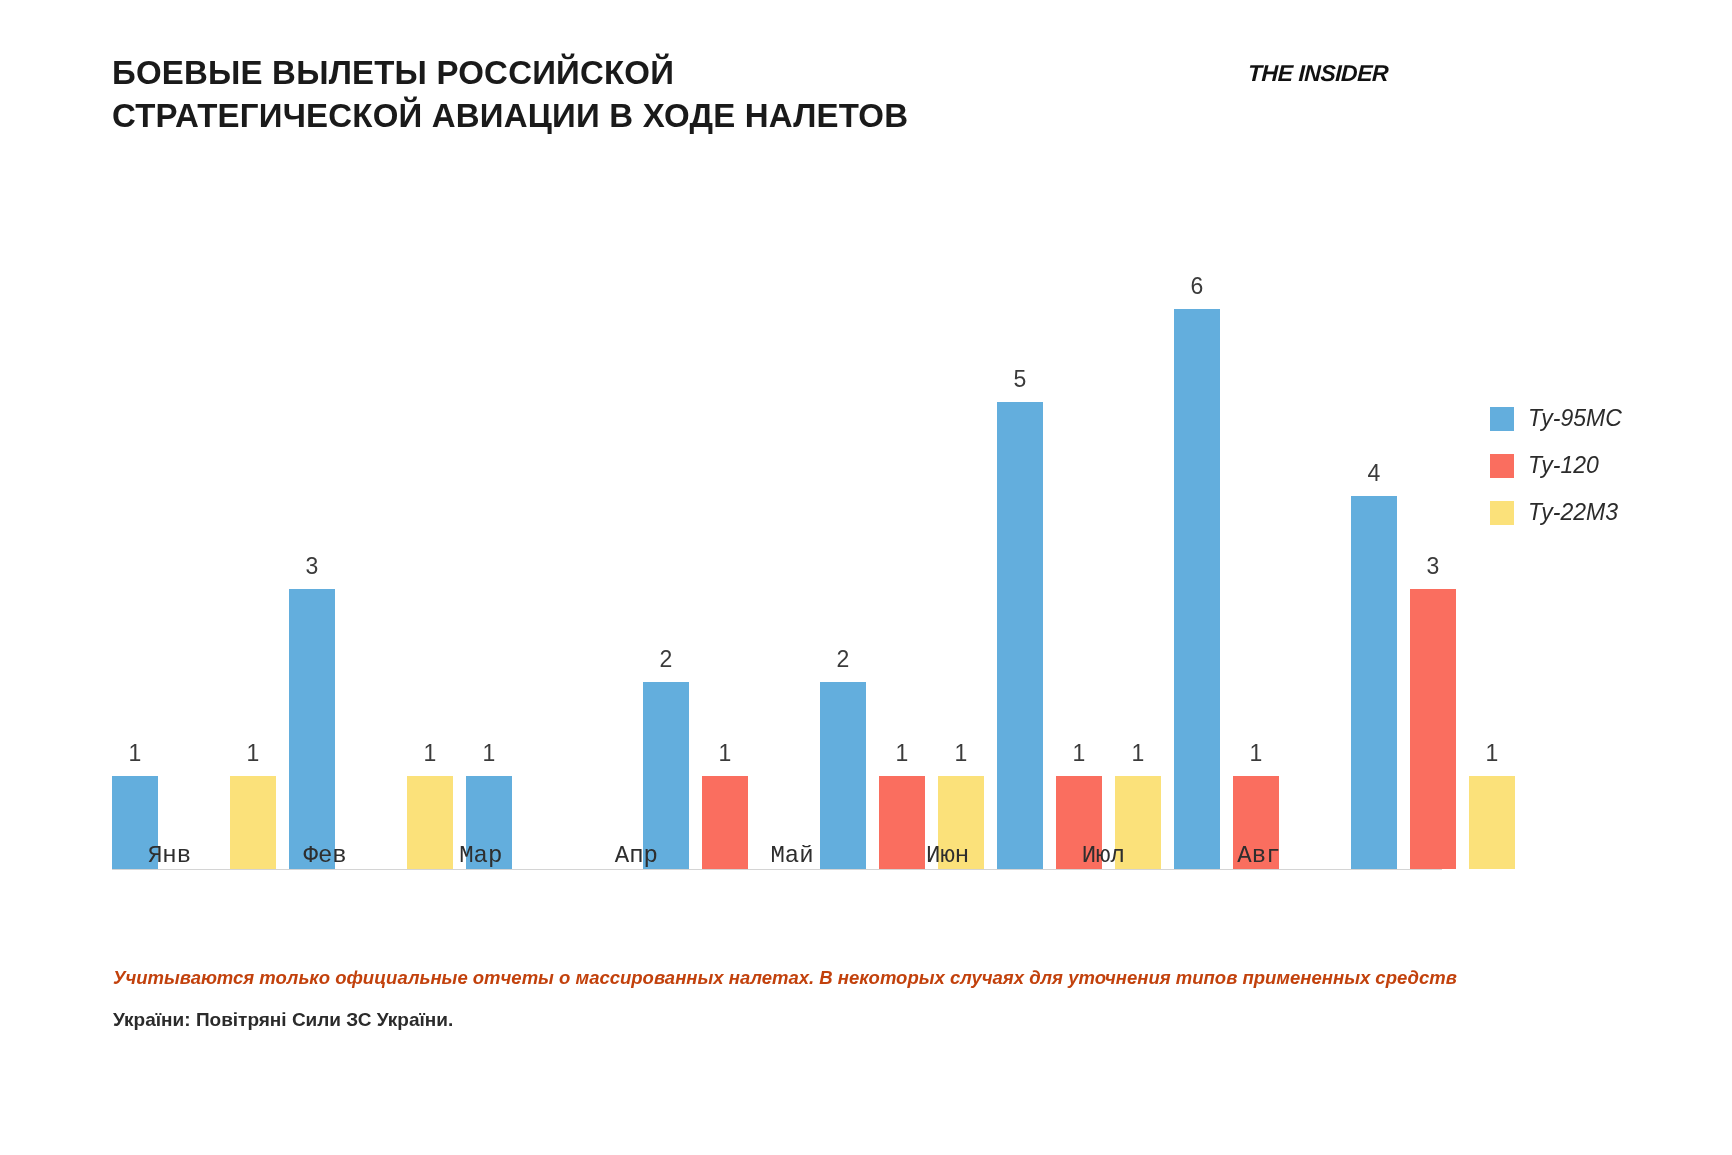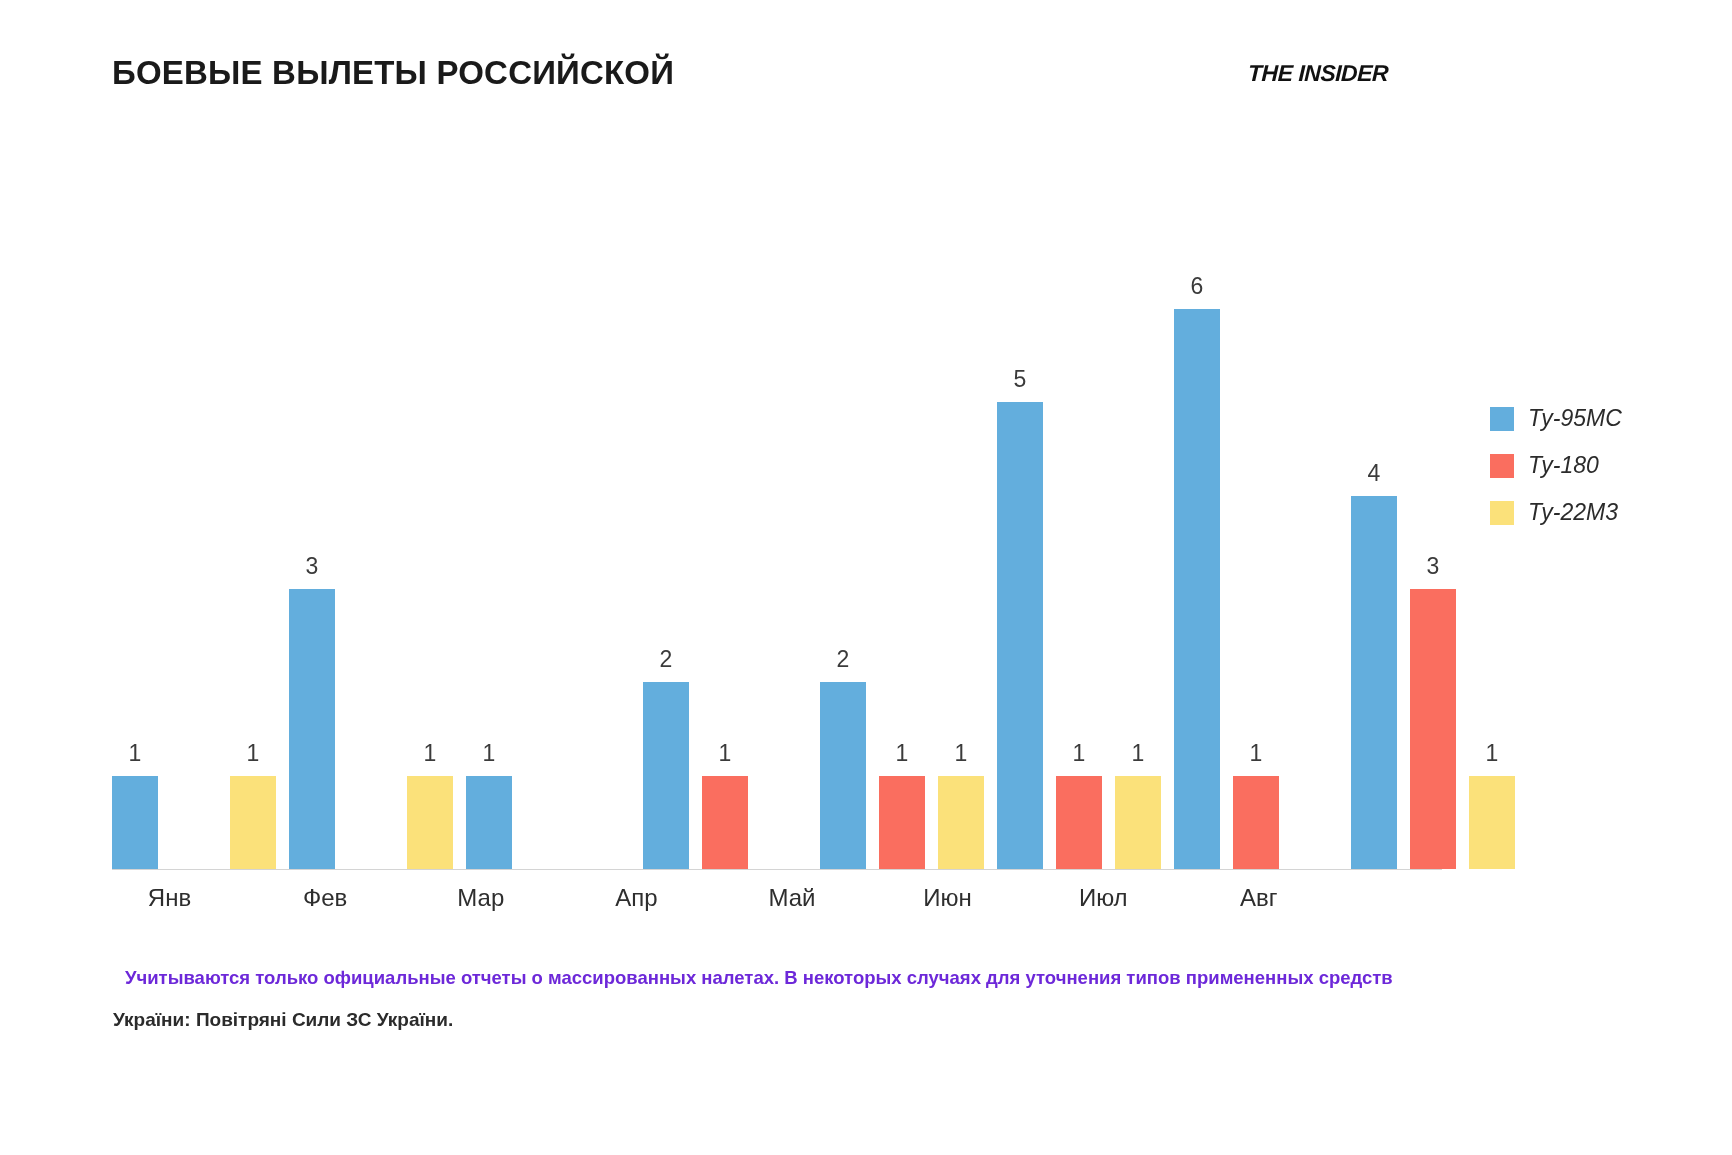--- a/index.html
+++ b/index.html
@@ -114,23 +114,24 @@
     line-height: 1;
     margin-bottom: 11px;
     font-family: "Liberation Sans", sans-serif;
   }
   .bar-slot.empty .bar { background: transparent !important; }
 
   
   .xaxis {
     position: absolute;
     left: 0;
-    top: 634px;
+    top: 592px;
     width: 1245px;
     display: flex;
+    font-family: Liberation Mono, monospace;
   }
   .xtick {
     flex: 1 1 0;
     text-align: left;
     font-size: 24px;
     color: #2e2e2e;
     padding-left: 5px;
   }
   .xtick span { display: inline-block; width: 105px; text-align: center; }
 
@@ -163,39 +164,41 @@
   
   .notes {
     position: absolute;
     left: 113px;
     top: 965px;
     width: 1480px;
   }
   .note {
     font-size: 18.5px;
     line-height: 1.42;
-    color: #6d28d9;
+    color: #c2410c;
     font-weight: bold;
-    margin: 0 0 6px 12px;
+    margin: 0 0 6px 0;
+    font-style: italic;
   }
   .source {
     font-size: 19px;
     color: #2b2b2b;
     font-weight: bold;
     margin-top: 18px;
   }
 </style>
 </head>
 <body>
 
 <div class="page">
 
   <div class="header">
     <h1 class="title">
       <span class="tline">БОЕВЫЕ ВЫЛЕТЫ РОССИЙСКОЙ</span>
+      <span class="tline">СТРАТЕГИЧЕСКОЙ АВИАЦИИ В ХОДЕ НАЛЕТОВ</span>
     </h1>
     <div class="brand">THE INSIDER</div>
   </div>
 
   <div class="chart-wrap">
     <div class="plot">
       <div class="groups" id="groups">
           <div class="group">
             <div class="bar-slot">
               <div class="bar-label">1</div>
@@ -323,21 +326,21 @@
       </div>
   </div>
 
   <div class="legend" id="legend">
       <div class="legend-item">
         <span class="legend-swatch" style="background: rgb(99, 174, 221);"></span>
         <span class="legend-label">Ту-95МС</span>
       </div>
       <div class="legend-item">
         <span class="legend-swatch" style="background: rgb(250, 110, 95);"></span>
-        <span class="legend-label">Ту-180</span>
+        <span class="legend-label">Ту-120</span>
       </div>
       <div class="legend-item">
         <span class="legend-swatch" style="background: rgb(251, 225, 122);"></span>
         <span class="legend-label">Ту-22М3</span>
       </div>
     </div>
 
   <div class="notes">
     <p class="note">Учитываются только официальные отчеты о массированных налетах. В некоторых случаях для уточнения типов примененных средств</p>
     <p class="source">України: Повітряні Сили ЗС України.</p>

